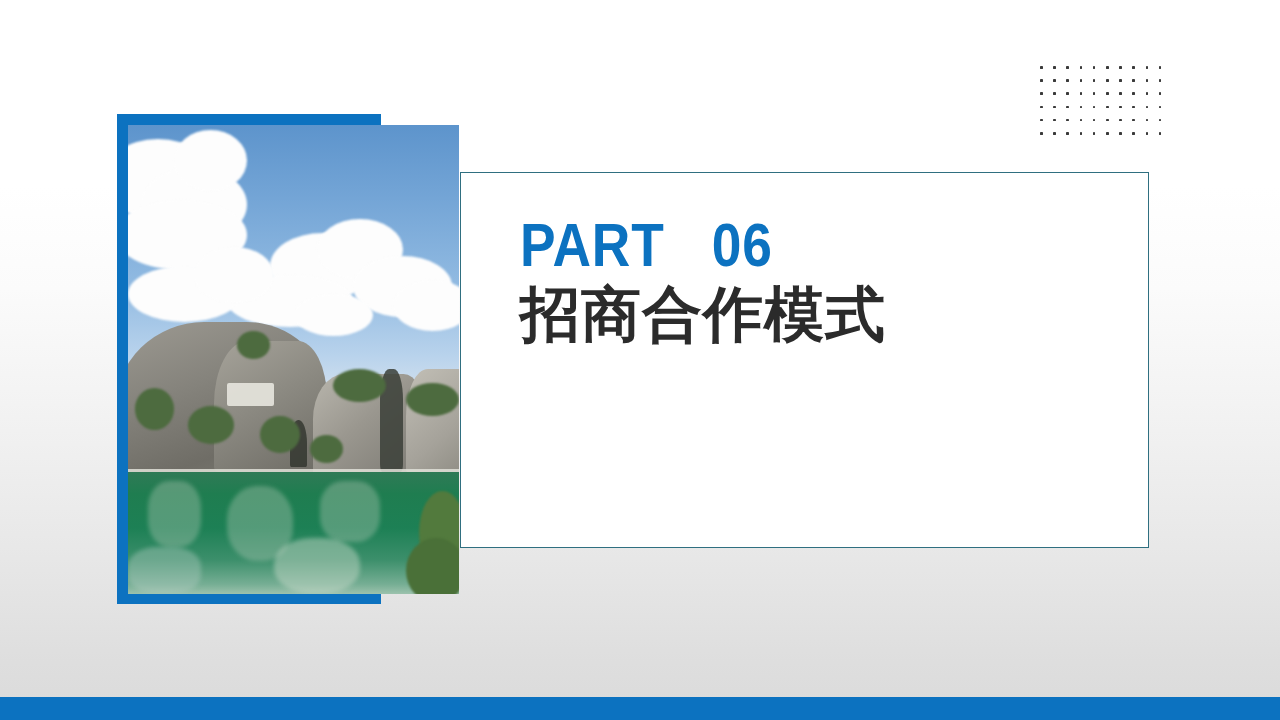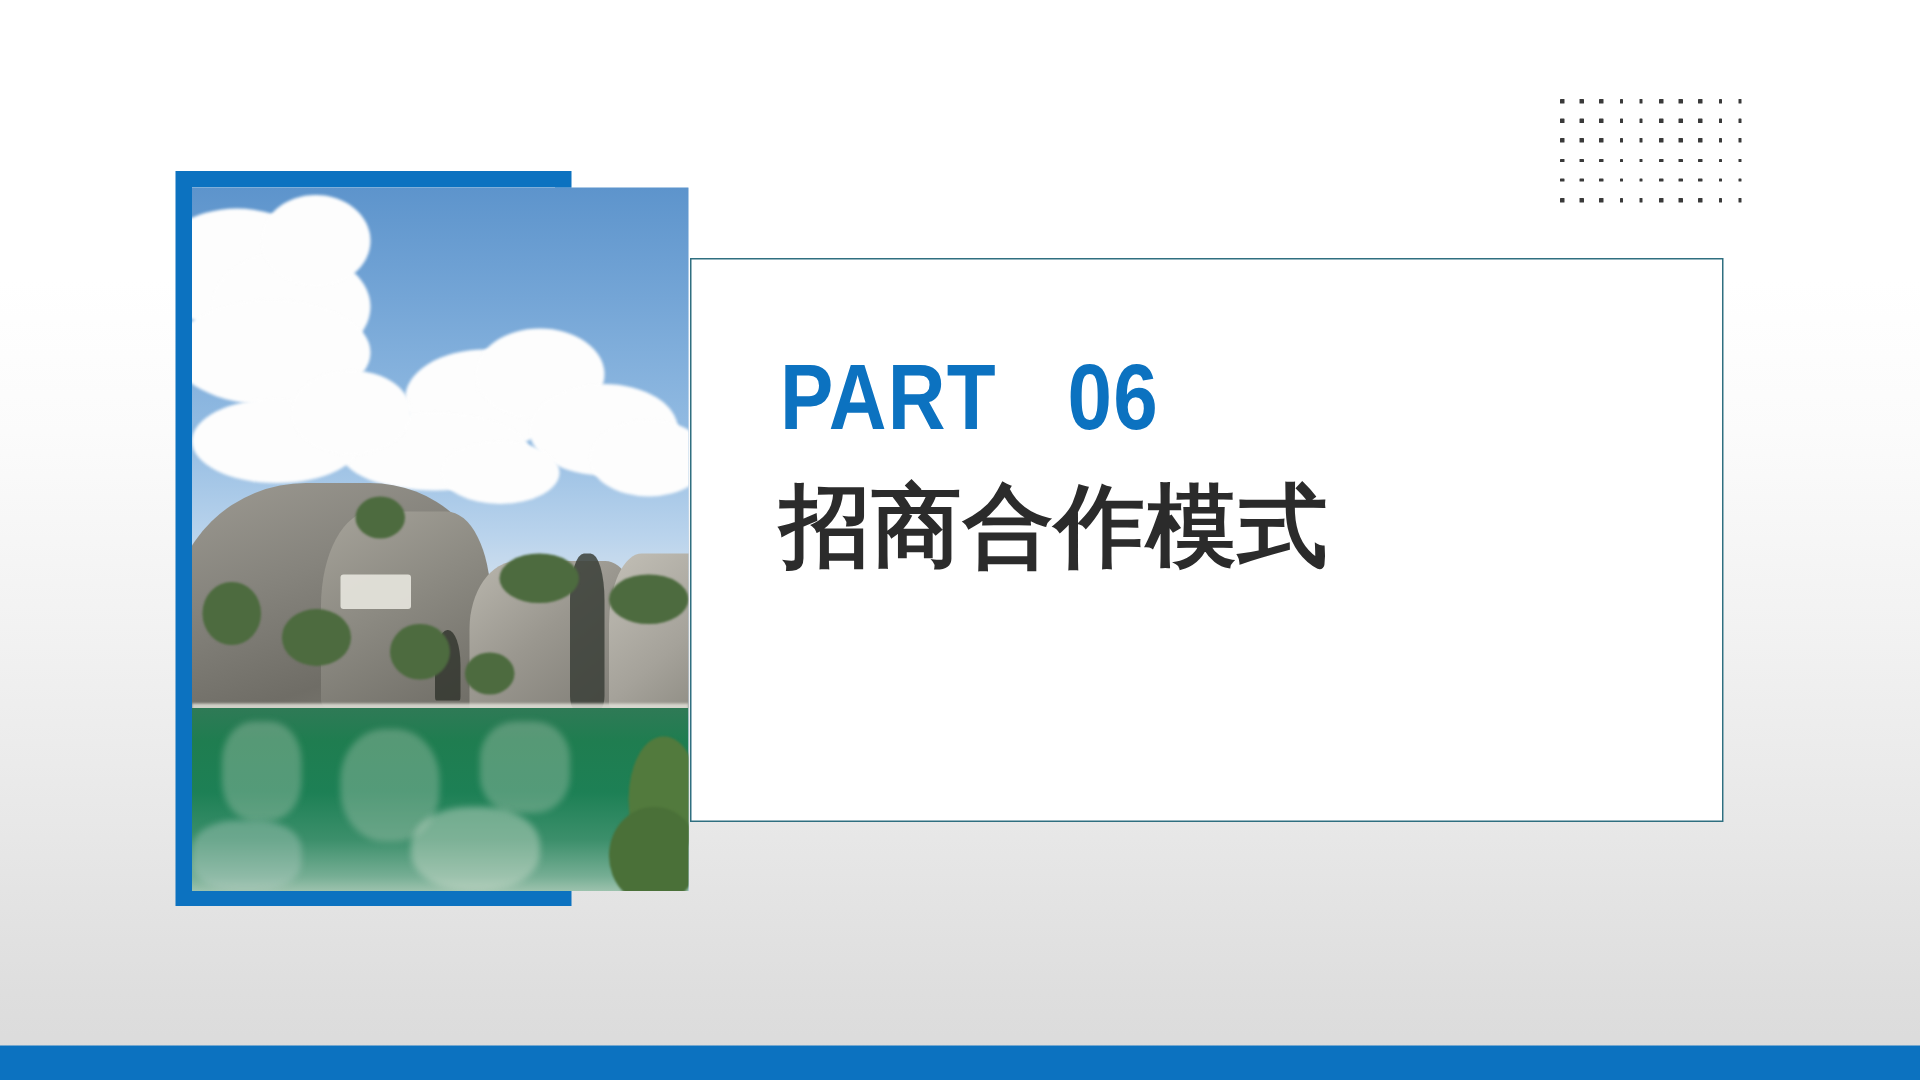--- a/index.html
+++ b/index.html
@@ -226,36 +226,36 @@
     width: 689px;
     height: 376px;
     box-sizing: border-box;
     border: 1.4px solid #2f6f80;
     background: #ffffff;
   }
 
   .title-group {
     position: absolute;
     left: 520px;
-    top: 232px;
+    top: 211px;
     width: 600px;
   }
   .part-label {
     font-family: "Liberation Sans Narrow", "Liberation Sans", "DejaVu Sans", sans-serif;
     font-size: 62px;
     line-height: 68px;
     font-weight: 700;
     letter-spacing: 1px;
     color: #0c72c0;
     transform: scaleX(0.86);
     transform-origin: left center;
     white-space: pre;
   }
   .cn-title {
-    margin-top: 16px;
+    margin-top: 0;
     font-family: "DejaVu Sans", "Liberation Sans", sans-serif;
     font-size: 60px;
     line-height: 70px;
     font-weight: 700;
     color: #2b2b2b;
     letter-spacing: 1px;
     white-space: pre;
   }
 </style>
 </head>

